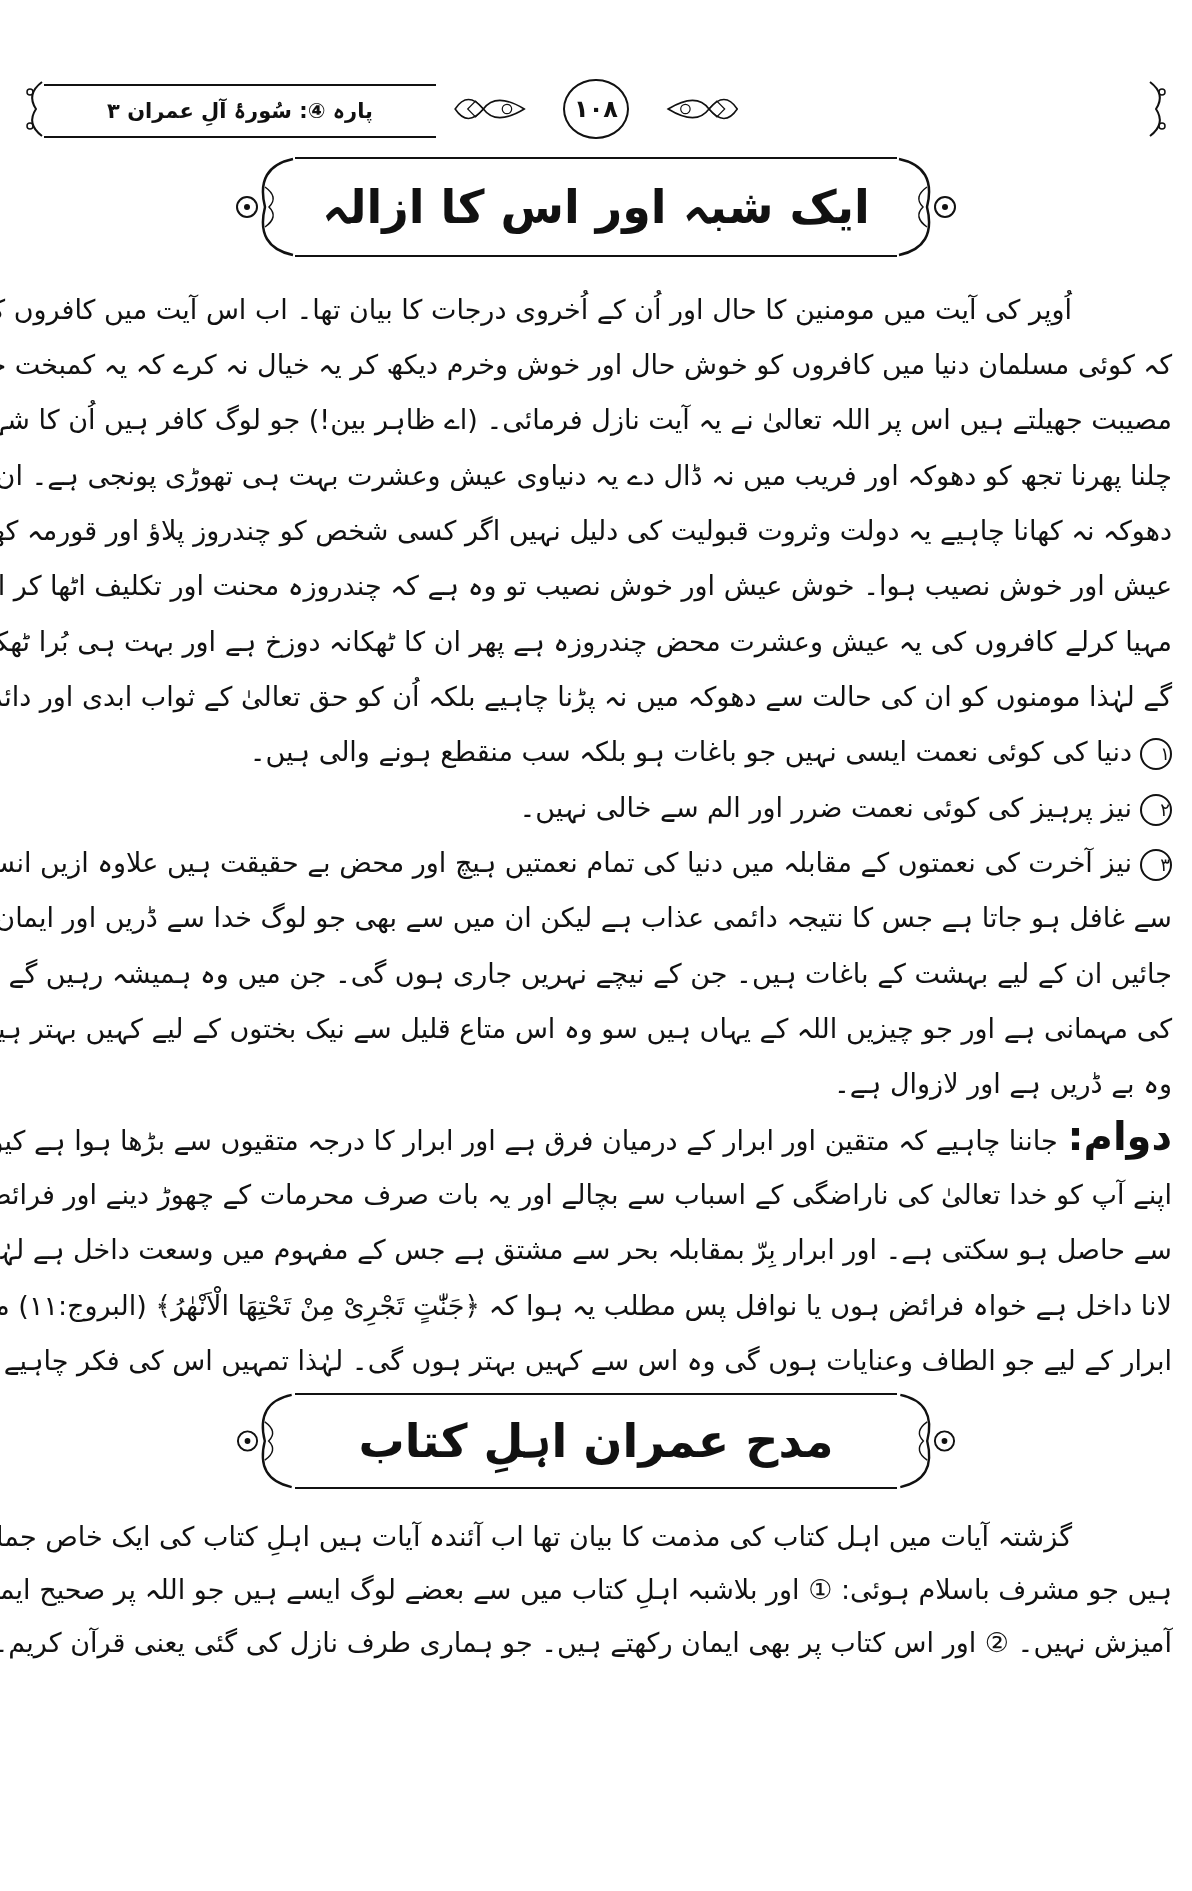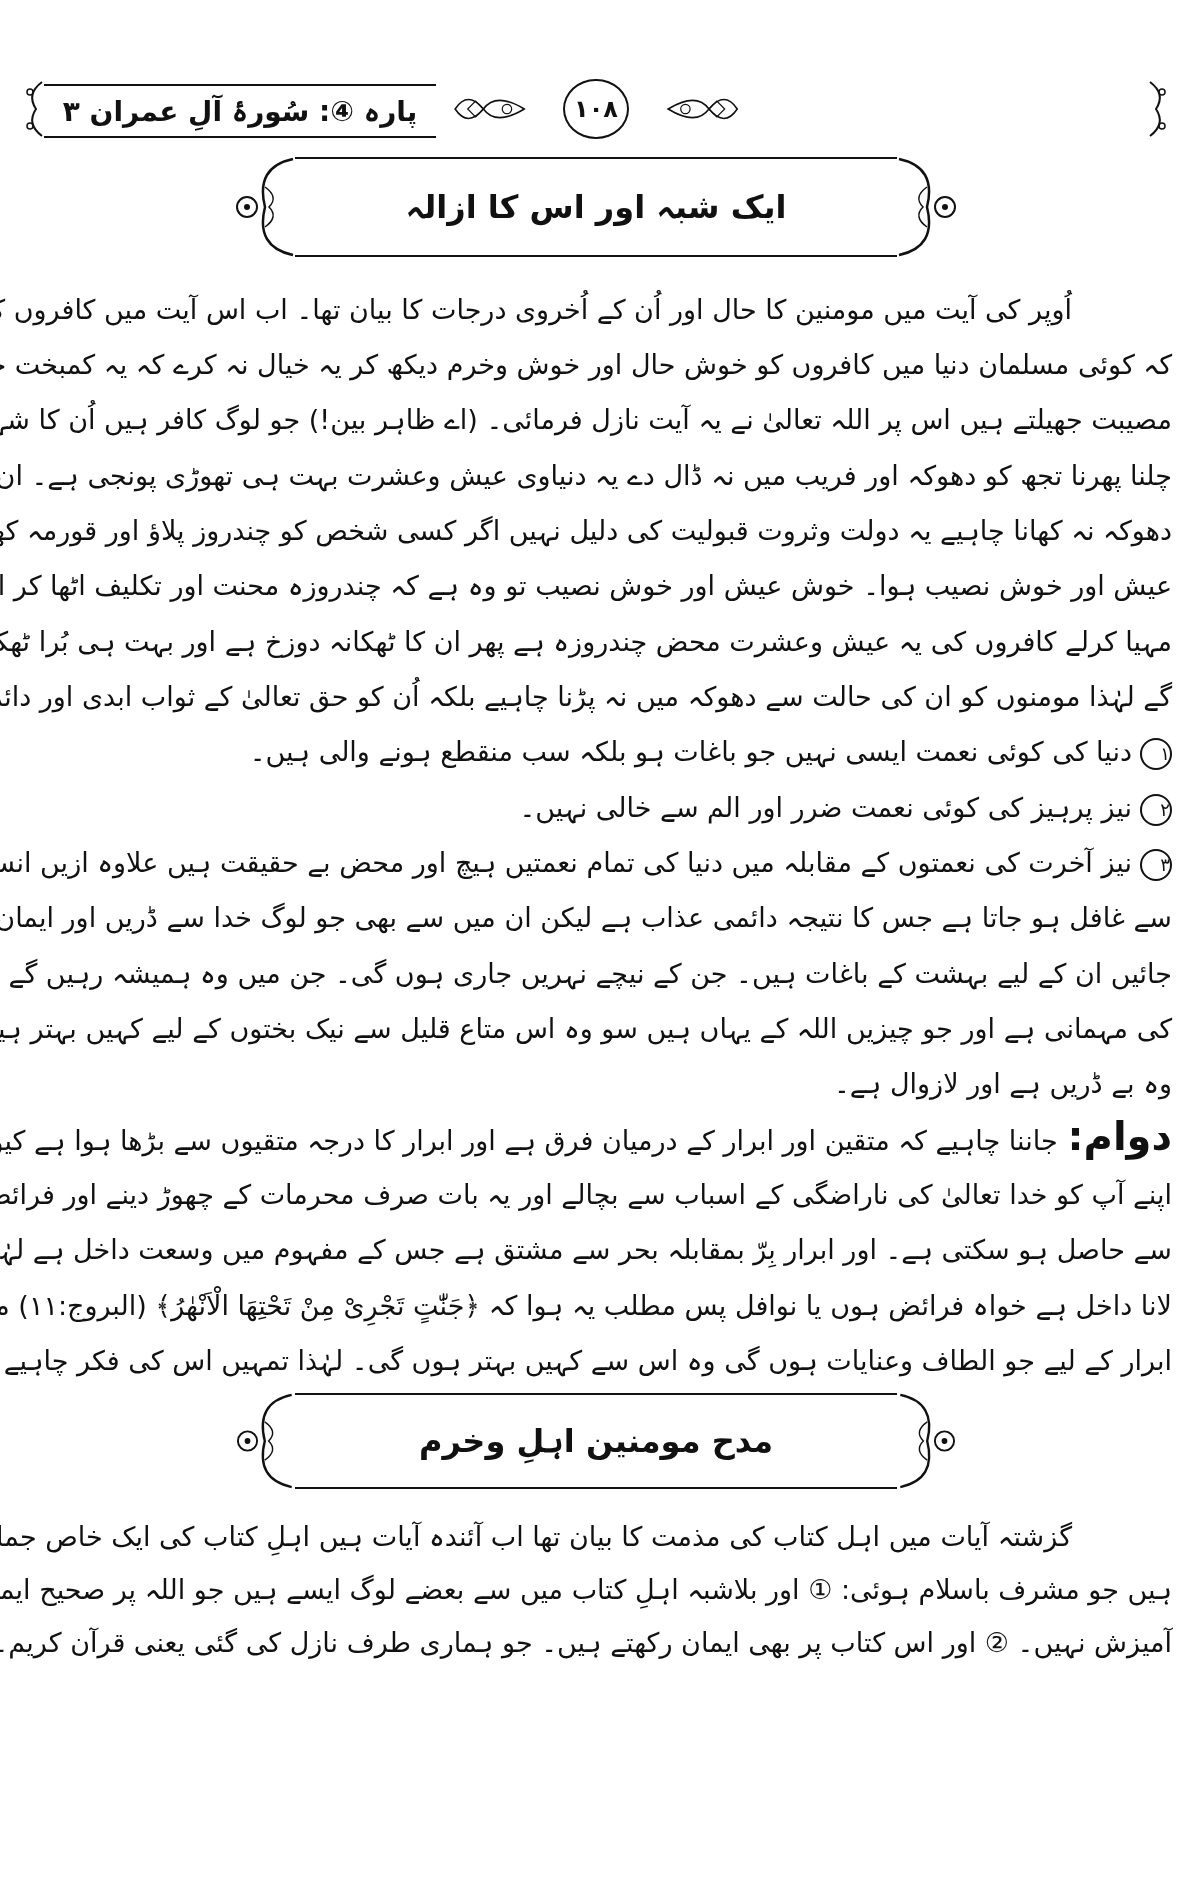--- a/index.html
+++ b/index.html
@@ -6,34 +6,34 @@
   body { width: 1192px; height: 1891px; position: relative; overflow: hidden;
          font-family: "DejaVu Sans", sans-serif; color: #111; }
   .page { position: absolute; left: 0; top: 0; width: 1192px; height: 1891px; }
 
   
   .hdr { position: absolute; top: 80px; height: 58px; left: 22px; right: 22px; }
   .hdr-box { position: absolute; top: 4px; height: 50px; border-top: 2.5px solid #111; border-bottom: 2.5px solid #111;
              display: flex; align-items: center; justify-content: center; direction: rtl; }
   .hdr-box.left { left: 22px; width: 392px; }
   .hdr-box.right { right: 22px; width: 392px; }
-  .hdr-box span { font-size: 28px; font-weight: bold; white-space: nowrap; }
+  .hdr-box span { font-size: 21px; font-weight: bold; white-space: nowrap; }
   .cap { position: absolute; top: 0; width: 22px; height: 58px; }
   .cap svg { width: 22px; height: 58px; }
   .hdr-center { position: absolute; left: 430px; width: 288px; top: 0; height: 58px; display: flex; align-items: center; justify-content: center; gap: 36px; }
   .page-num-circle { width: 78px; height: 56px; border: 2.5px solid #111; border-radius: 50%; display: flex; align-items: center; justify-content: center;
                      font-size: 24px; font-weight: bold; background: #fff; z-index: 2; }
   .orn { width: 96px; height: 56px; }
 
   
   .title-box { position: absolute; display: flex; align-items: center; justify-content: center; }
   .title-box .frame { position: absolute; top: 0; bottom: 0; border-top: 2px solid #111; border-bottom: 2px solid #111; }
   .title-box .flourish { position: absolute; top: 0; height: 100%; width: 70px; }
   .title-box .flourish svg { width: 70px; height: 100%; }
-  .title-box h2 { margin: 5px; font-size: 32px; font-weight: bold; direction: rtl; position: relative; }
+  .title-box h2 { margin: 5px; font-size: 46px; font-weight: bold; direction: rtl; position: relative; }
 
   
   .line { position: absolute; left: 26px; right: 20px; direction: rtl; font-size: 27px; line-height: 40px;
           white-space: nowrap; text-align: justify; text-align-last: justify; }
   .line.short { text-align-last: right; }
   .line.indent { right: 120px; }
   .num { display: inline-block; width: 28px; height: 28px; border: 2px solid #111; border-radius: 50%;
          font-size: 18px; line-height: 28px; text-align: center; margin-left: 8px; vertical-align: middle; }
   .faida { font-size: 40px; font-weight: bold; margin-left: 10px; }
 </style>
@@ -139,21 +139,21 @@
   <div class="title-box" style="left:225px; width:742px; top:1393px; height:96px;">
     <div class="frame" style="left:70px; right:70px;"></div>
     <div class="flourish" style="left:0">
       <svg viewBox="0 0 70 100">
           <path d="M68 2 Q30 10 40 50 Q30 90 68 98" fill="none" stroke="#111" stroke-width="2.5"></path>
           <circle cx="22" cy="50" r="10" fill="none" stroke="#111" stroke-width="2"></circle>
           <circle cx="22" cy="50" r="3" fill="#111"></circle>
           <path d="M40 30 Q54 40 44 50 Q54 60 40 70" fill="none" stroke="#111" stroke-width="1.5"></path>
         </svg>
     </div>
-    <h2>مدح مومنین اہلِ وخرم</h2>
+    <h2>مدح عمران اہلِ کتاب</h2>
     <div class="flourish" style="right:0">
       <svg viewBox="0 0 70 100" style="transform:scaleX(-1)">
           <path d="M68 2 Q30 10 40 50 Q30 90 68 98" fill="none" stroke="#111" stroke-width="2.5"></path>
           <circle cx="22" cy="50" r="10" fill="none" stroke="#111" stroke-width="2"></circle>
           <circle cx="22" cy="50" r="3" fill="#111"></circle>
           <path d="M40 30 Q54 40 44 50 Q54 60 40 70" fill="none" stroke="#111" stroke-width="1.5"></path>
         </svg>
     </div>
   </div>
 

